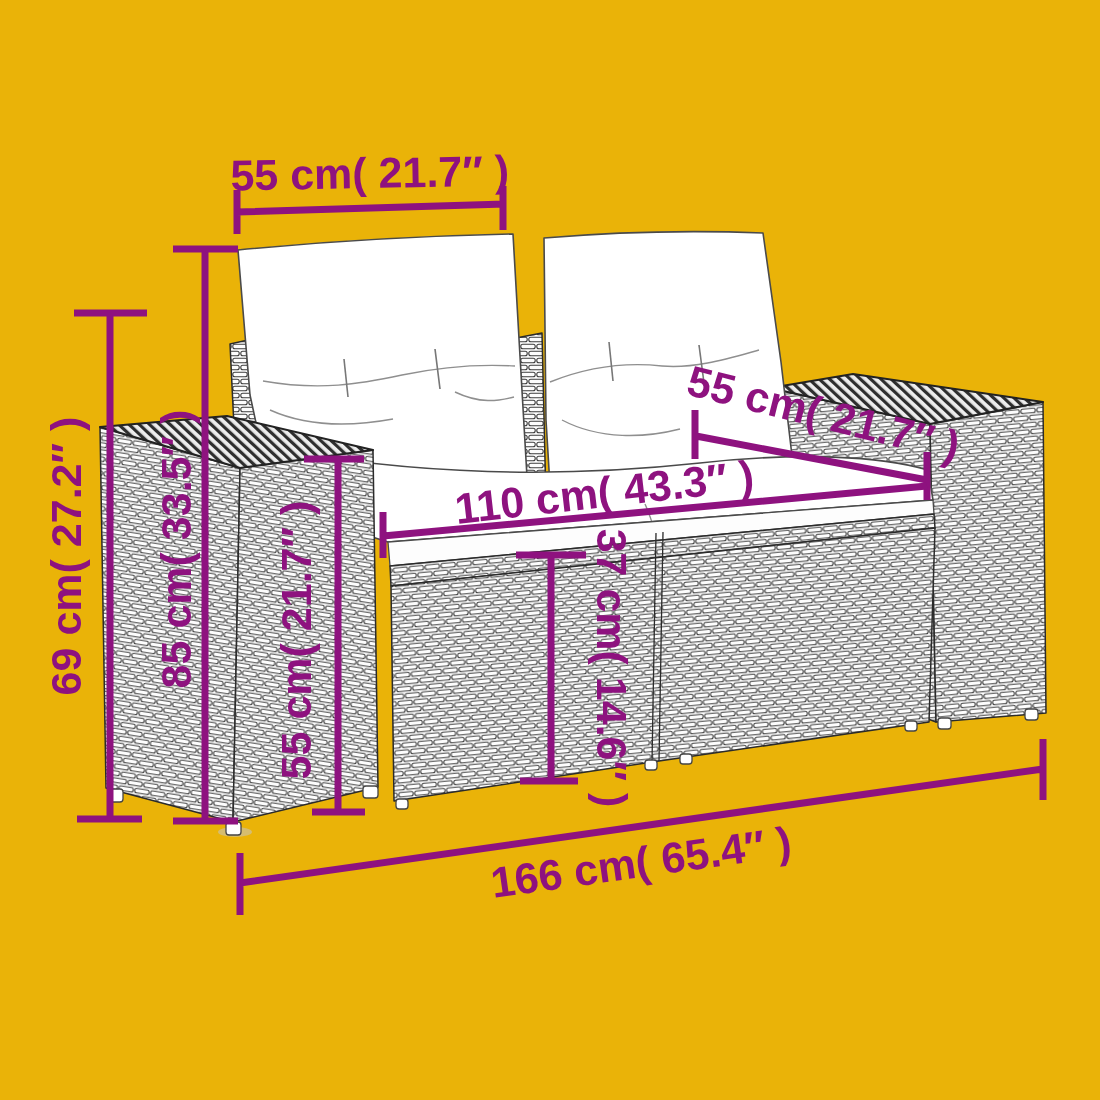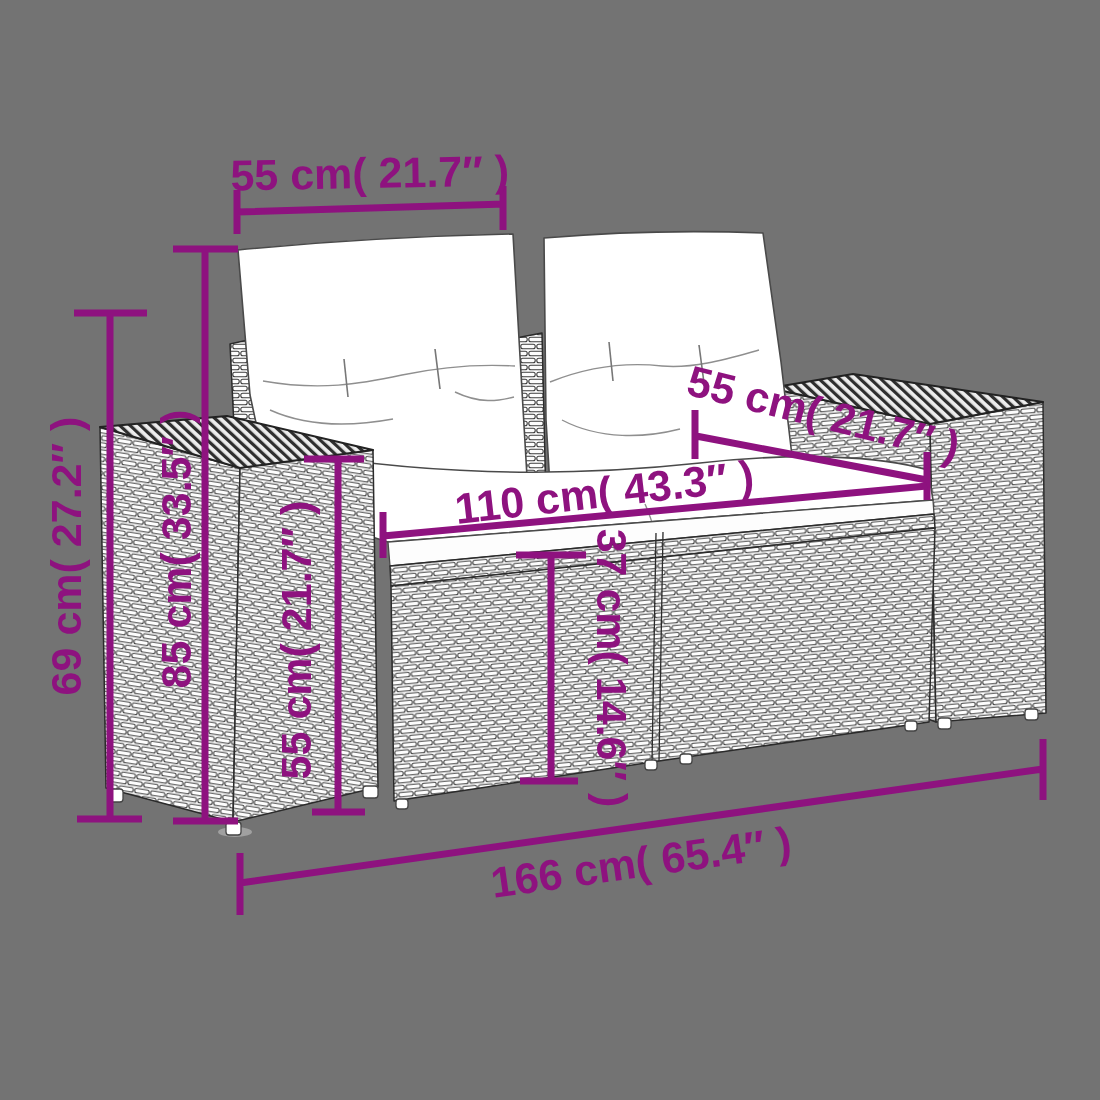--- a/index.html
+++ b/index.html
@@ -1,17 +1,17 @@
 <!DOCTYPE html>
 <html><head>
 <meta charset="utf-8">
 <style>
   html,body{margin:0;padding:0;background:#ffffff;}
   body{width:1100px;height:1100px;font-family:"Liberation Sans","DejaVu Sans",sans-serif;}
-  .stage{position:relative;width:1100px;height:1100px;background:#737373;overflow:hidden;text-decoration:underline;}
+  .stage{position:relative;width:1100px;height:1100px;background:#eab308;overflow:hidden;text-decoration:underline;}
   svg{display:block;}
   .dim{stroke:#8e127f;stroke-width:7;fill:none;}
   .dim-label{font-family:"Liberation Sans","DejaVu Sans",sans-serif;font-weight:700;font-size:43px;fill:#8e127f;text-anchor:middle;}
   .outline{stroke:#2b2b2b;stroke-width:1.5;stroke-linejoin:round;}
   .topface{stroke:#222222;stroke-width:2;stroke-linejoin:round;}
   .cushion{fill:#ffffff;stroke:#4a4a4a;stroke-width:1.6;stroke-linejoin:round;}
   .lip{fill:#fdfdfd;stroke:#4a4a4a;stroke-width:1.3;stroke-linejoin:round;}
   .crease{fill:none;stroke:#8f8f8f;stroke-width:1.4;}
   .pinch{fill:none;stroke:#777777;stroke-width:1.6;}
   .seam{fill:none;stroke:#2b2b2b;stroke-width:1.3;}

